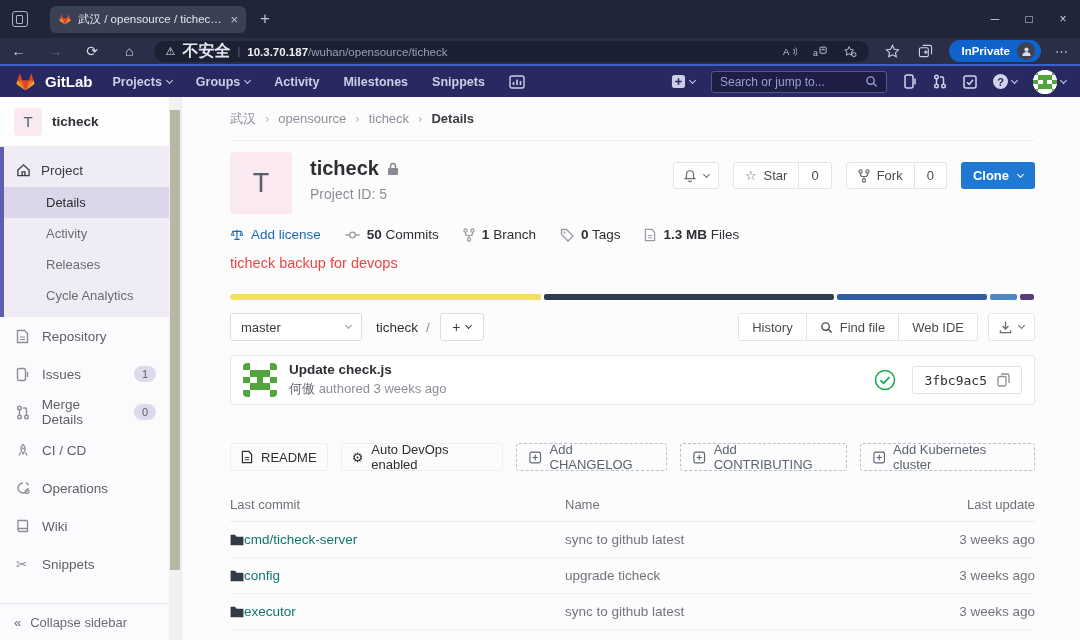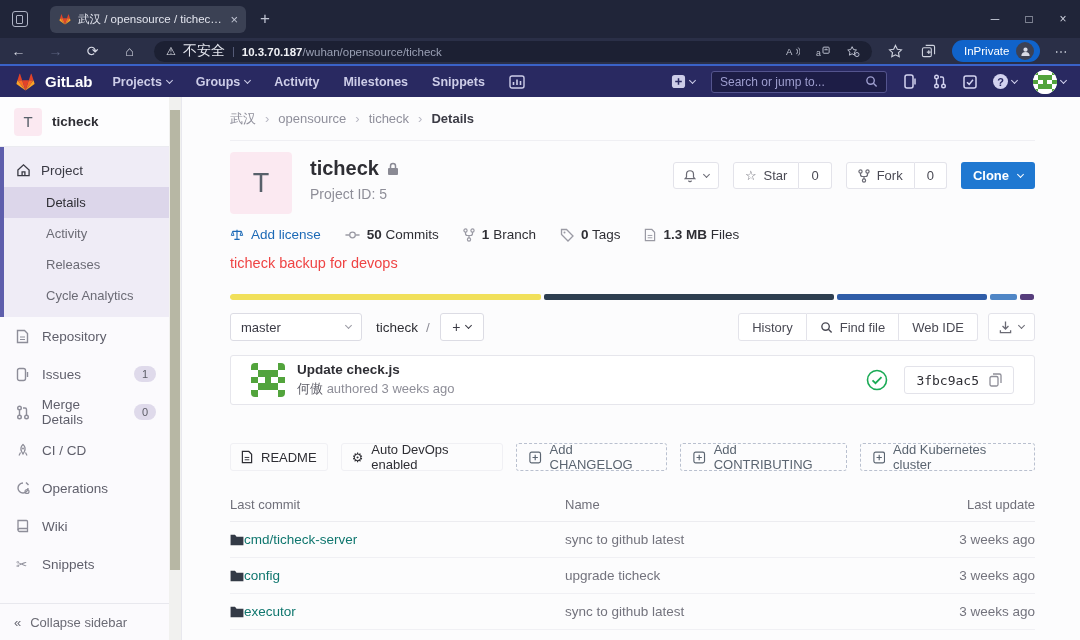--- a/index.html
+++ b/index.html
@@ -15,27 +15,27 @@
   .tab-title { flex:1; font-size:11.5px; color:#e3e5ee; white-space:nowrap; overflow:hidden; text-overflow:ellipsis; }
   .tab-close { color:#c0c4d2; font-size:13px; line-height:1; cursor:default; }
   .newtab { margin-left:14px; color:#c0c4d2; font-size:17px; }
   .win-controls { margin-left:auto; display:flex; align-items:center; }
   .win-btn { width:34px; text-align:center; color:#ced2de; font-size:12px; }
   .addressbar { position:absolute; top:38px; left:0; right:0; height:26px; background:#2a2f47; display:flex; align-items:center; }
   .addressbar .navico { color:#d8dbe6; font-size:14px; width:37px; text-align:center; }
   .navico.dim { color:#5d6480; }
   .url-pill { margin-left:6px; width:718px; height:21px; background:#1c2033; border-radius:11px; display:flex; align-items:center; padding:0 12px; gap:7px; }
   .warn { color:#e4e6ee; font-size:11px; }
-  .sec-label { color:#e4e6ee; font-size:14px; font-weight:normal; }
+  .sec-label { color:#e4e6ee; font-size:16px; font-weight:bold; }
   .url-div { color:#5d6480; font-size:11px; }
   .url-host { color:#f0f1f5; font-size:11.5px; font-weight:bold; }
   .url-path { color:#9aa0b4; font-size:11.5px; }
   .pill-icons { margin-left:auto; display:flex; gap:16px; color:#c0c4d2; font-size:11px; }
   .bar-icons { display:flex; align-items:center; gap:18px; margin-left:16px; color:#ced2de; font-size:13px; }
-  .inprivate { margin-left:16px; height:22px; background:#1063ca; border-radius:11px; color:#fff; font-size:11.5px; font-weight:normal; display:flex; align-items:center; padding:0 6px 0 12px; gap:7px; }
+  .inprivate { margin-left:16px; height:22px; background:#1063ca; border-radius:11px; color:#fff; font-size:11.5px; font-weight:bold; display:flex; align-items:center; padding:0 6px 0 12px; gap:7px; }
   .ip-avatar { width:18px; height:18px; border-radius:50%; background:#3c4154; display:flex; align-items:center; justify-content:center; }
   .more-dots { margin:0 12px 0 14px; color:#ced2de; font-size:13px; }
 
   
   .gl-navbar { position:absolute; top:64px; left:0; right:0; height:33px; background:#292961; border-top:2px solid #3a62c8; display:flex; align-items:center; padding:0 14px; }
   .brand { display:flex; align-items:center; gap:8px; margin-right:20px; }
   .brand-name { color:#fff; font-size:15px; font-weight:bold; }
   .gl-links { display:flex; align-items:center; gap:24px; }
   .gl-link { color:#cdcde8; font-size:12.5px; font-weight:bold; display:flex; align-items:center; gap:5px; }
   .chev { display:inline-block; width:5px; height:5px; border-right:1.4px solid currentColor; border-bottom:1.4px solid currentColor; transform:rotate(45deg); margin-top:-3px; }
@@ -101,21 +101,21 @@
   .tree-sep { color:#8e8e98; }
   .add-btn { margin-left:10px; width:44px; height:28px; background:#fff; border:1px solid #dcdce4; border-radius:3px; display:flex; align-items:center; justify-content:center; gap:6px; font-size:14px; color:#3a3a44; }
   .tc-right { margin-left:auto; display:flex; align-items:center; }
   .tc-group { display:flex; }
   .tc-group .btn { border-radius:0; padding:0 13px; gap:7px; height:28px; }
   .tc-group .btn:first-child { border-radius:3px 0 0 3px; }
   .tc-group .btn + .btn { border-left:none; }
   .tc-group .btn:last-child { border-radius:0 3px 3px 0; }
   .dl-btn { margin-left:10px; height:28px; padding:0 10px; gap:7px; color:#6b6b75; }
 
-  .commit-box { margin-top:14px; height:50px; background:#fff; border:1px solid #e6e6ec; border-radius:3px; display:flex; align-items:center; padding:0 20px; }
+  .commit-box { margin-top:14px; height:50px; background:#fff; border:1px solid #e6e6ec; border-radius:3px; display:flex; align-items:center; padding:0 12px; }
   .commit-texts { margin-left:12px; }
   .commit-msg { font-size:13.5px; font-weight:bold; color:#2e2e34; }
   .commit-meta { margin-top:3px; font-size:13px; color:#8e8e98; }
   .commit-author { color:#5e5e68; }
   .commit-right { margin-left:auto; display:flex; align-items:center; gap:16px; }
   .sha-box { height:28px; border:1px solid #e3e3ea; border-radius:3px; background:#fff; display:flex; align-items:center; gap:10px; padding:0 11px; font-family:"DejaVu Sans Mono", monospace; font-size:13px; color:#2e2e34; }
 
   .file-actions { margin-top:38px; display:flex; align-items:center; gap:13px; }
   .fa-plain { height:28px; display:flex; align-items:center; gap:8px; font-size:13px; color:#2e2e34; padding:0 10px; border:1px solid #f0f0f4; border-radius:3px; background:transparent; }
   .fa-dashed { height:28px; display:flex; align-items:center; gap:8px; font-size:13px; color:#5a6470; padding:0 12px; border:1px dashed #b9c0cf; border-radius:3px; }

